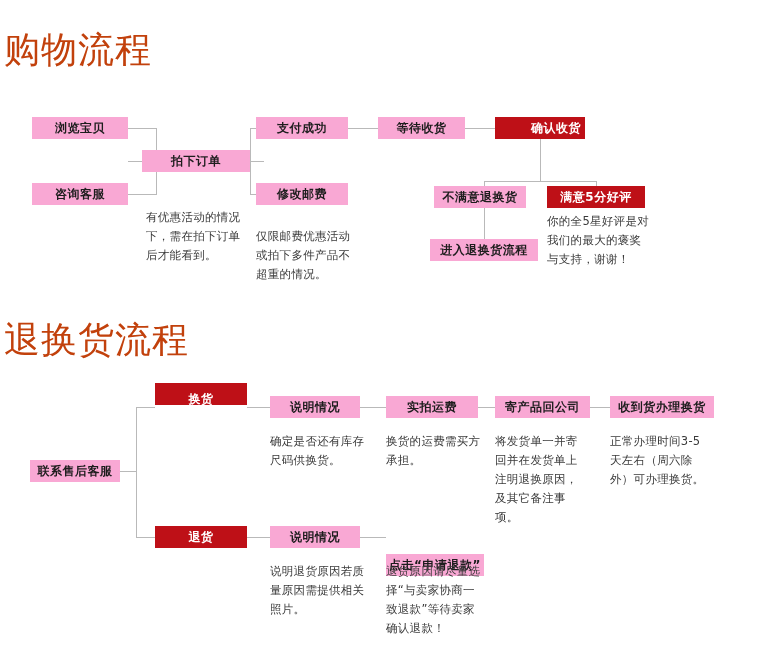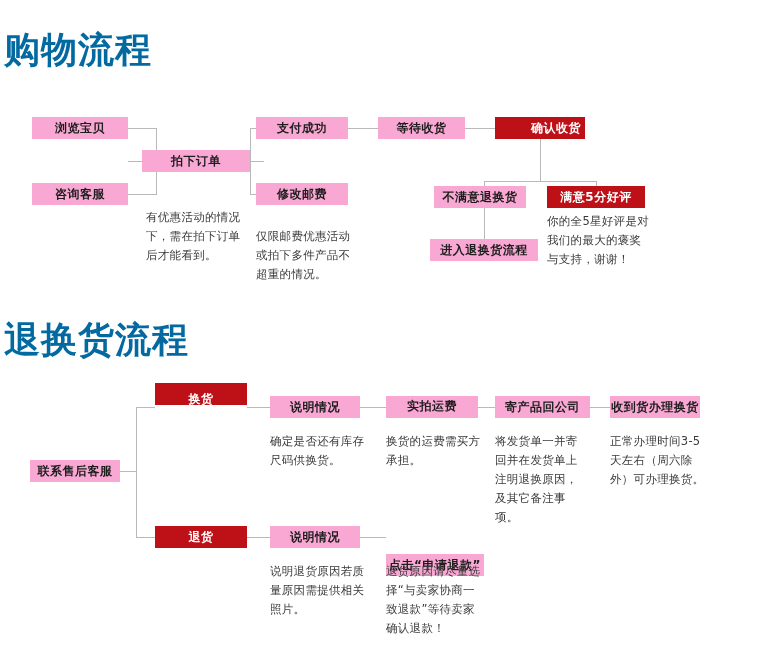--- a/index.html
+++ b/index.html
@@ -13,23 +13,23 @@
     position: relative;
     overflow: hidden;
     font-family: "DejaVu Sans", "Liberation Sans", sans-serif;
     color: #231f20;
   }
 
   
   .section-title {
     position: absolute;
     font-size: 36px;
-    font-weight: bold;
+    font-weight: normal;
     letter-spacing: 1px;
-    color: #0369a1;
+    color: #c2410c;
     white-space: nowrap;
     line-height: 1;
     margin-top: 6px;
   }
   #title-shopping { left: 4px;  top: 26px; }
   #title-return   { left: 4px;  top: 316px; }
 
   
   .node {
     position: absolute;
@@ -160,29 +160,29 @@
 </div>
 
 <div class="node red" style="left:155px; top:383px; width:92px;align-items:flex-end;">
   <span>换货</span>
 </div>
 
 <div class="node gray" style="left:270px; top:396px; width:90px;">
   <span>说明情况</span>
 </div>
 
-<div class="node gray" style="left:386px; top:396px; width:92px;font-family:Liberation Mono, monospace;">
+<div class="node gray" style="left:386px; top:396px; width:92px;">
   <span>实拍运费</span>
 </div>
 
 <div class="node gray" style="left:495px; top:396px; width:95px;">
   <span>寄产品回公司</span>
 </div>
 
-<div class="node gray" style="left:610px; top:396px; width:90px;">
+<div class="node gray" style="left:610px; top:396px; width:104px;">
   <span>收到货办理换货</span>
 </div>
 
 <div class="node red" style="left:155px; top:526px; width:92px;">
   <span>退货</span>
 </div>
 
 <div class="node gray" style="left:270px; top:526px; width:90px;">
   <span>说明情况</span>
 </div>

